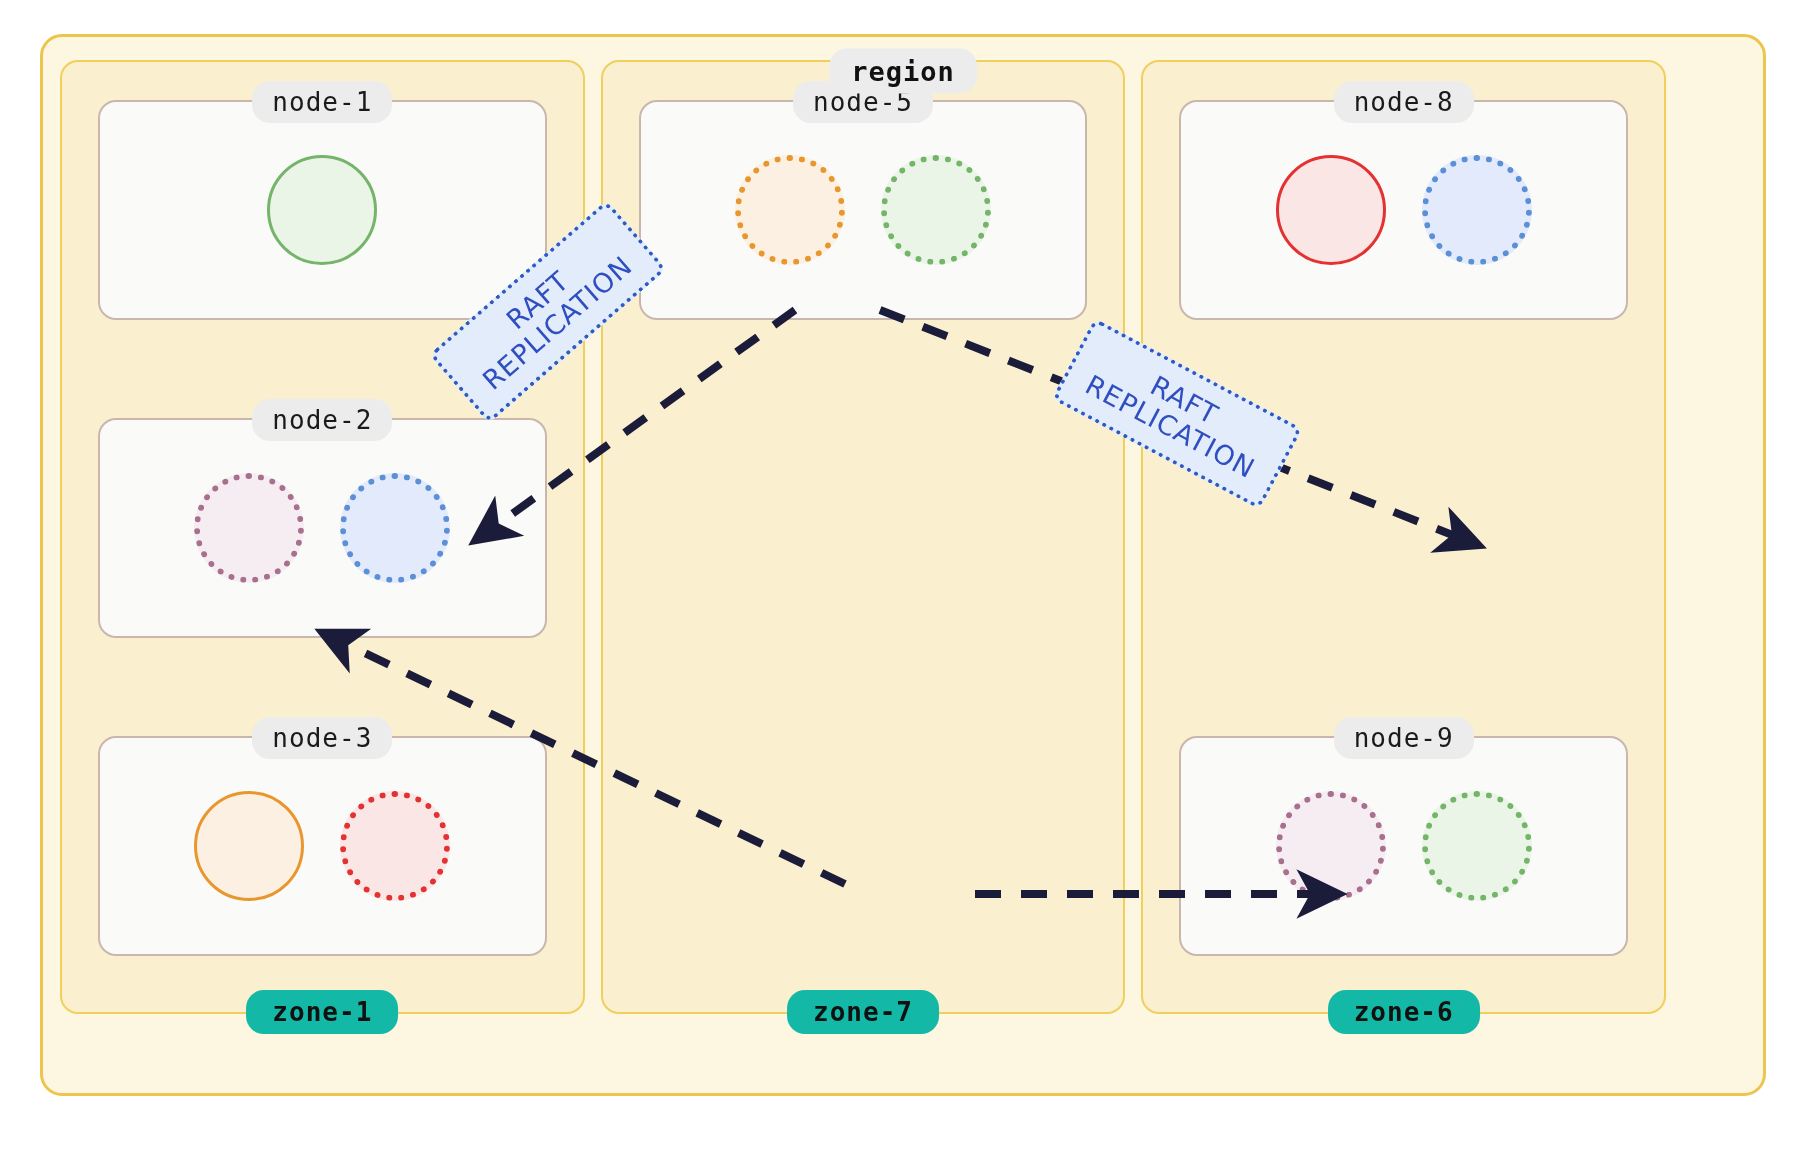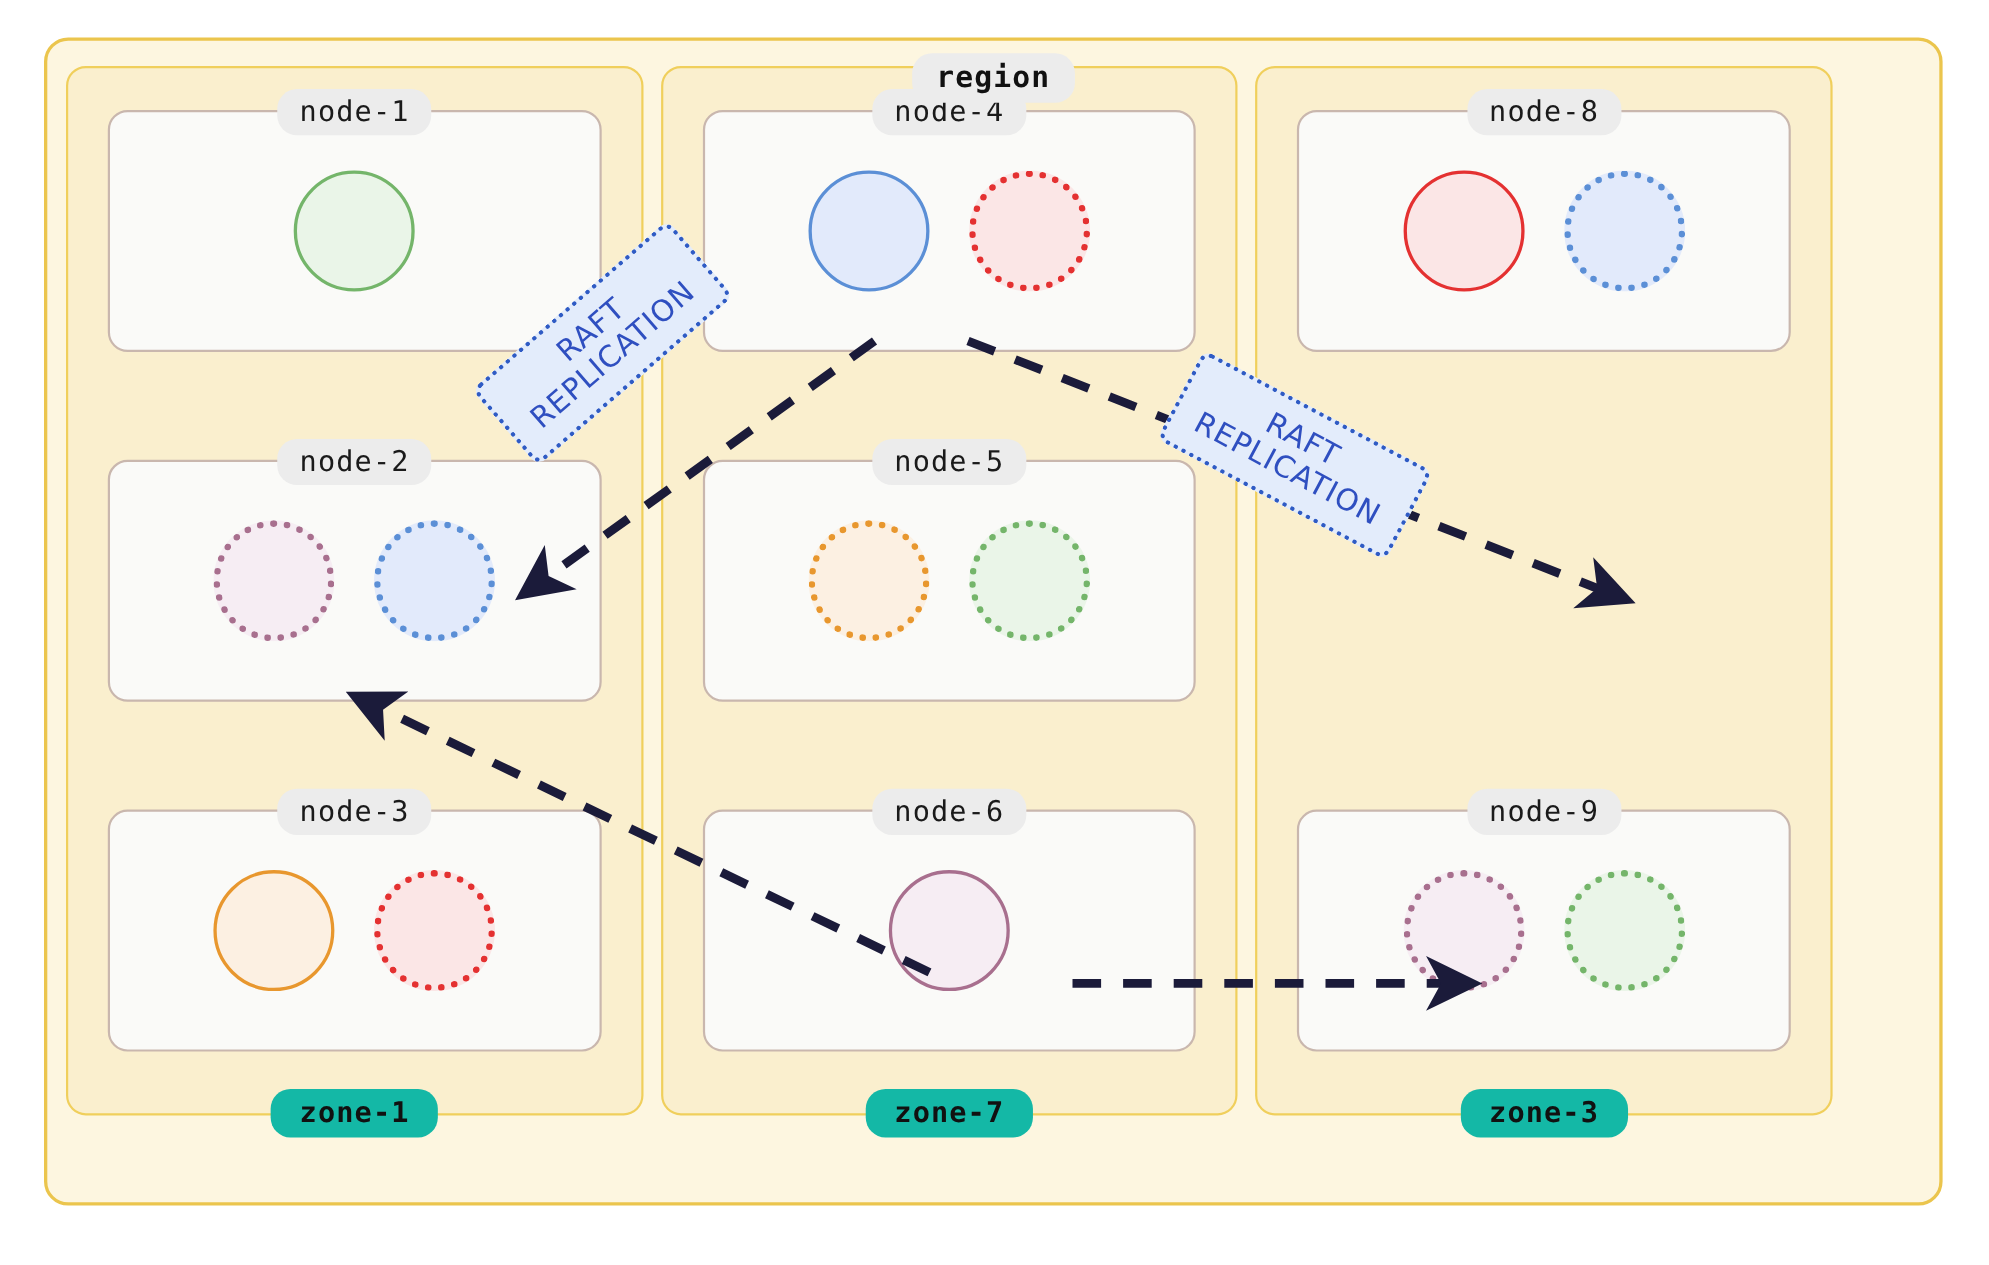--- a/index.html
+++ b/index.html
@@ -191,48 +191,39 @@
       <div class="node">
         <div class="node-label">node-3</div>
         <div class="replica leader c-orange"></div>
         <div class="replica follower c-red"></div>
       </div>
       <div class="zone-label">zone-1</div>
     </div>
 
     <div class="zone">
       <div class="node">
-        <div class="node-label">node-4</div>
-        <div class="replica leader c-blue"></div>
-        <div class="replica follower c-red"></div>
-      </div>
-      <div class="node">
         <div class="node-label">node-5</div>
         <div class="replica follower c-orange"></div>
         <div class="replica follower c-green"></div>
       </div>
-      <div class="node">
-        <div class="node-label">node-6</div>
-        <div class="replica leader c-purple"></div>
-      </div>
       <div class="zone-label">zone-7</div>
     </div>
 
     <div class="zone">
       <div class="node">
         <div class="node-label">node-8</div>
         <div class="replica leader c-red"></div>
         <div class="replica follower c-blue"></div>
       </div>
       <div class="node">
         <div class="node-label">node-9</div>
         <div class="replica follower c-purple"></div>
         <div class="replica follower c-green"></div>
       </div>
-      <div class="zone-label">zone-3</div>
+      <div class="zone-label">zone-6</div>
     </div>
 
   </div>
 
   <svg id="edges" viewBox="0 0 1808 1150">
     <defs>
       <marker id="arrowhead" markerWidth="7" markerHeight="7" refX="5.2" refY="3.5" orient="auto" markerUnits="strokeWidth">
         <path d="M0,0.4 L6.4,3.5 L0,6.6 L1.7,3.5 Z" fill="#1B1B3A"></path>
       </marker>
     </defs>

